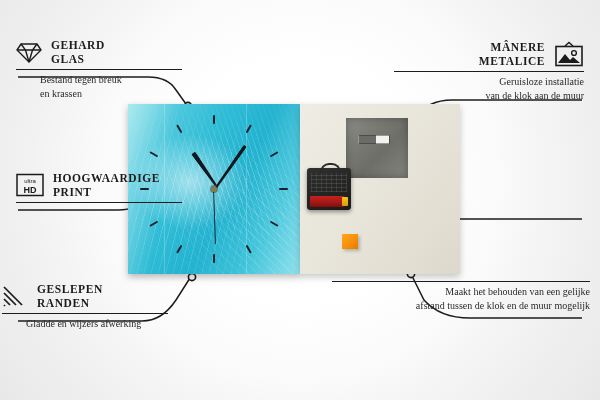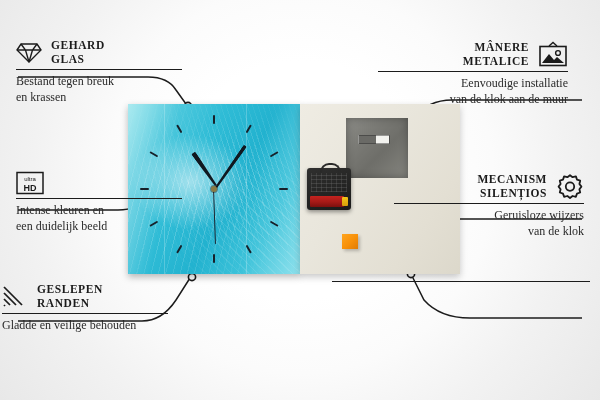--- a/index.html
+++ b/index.html
@@ -105,21 +105,21 @@
 
   
   .callout{position:absolute;}
   .co-head{display:flex;align-items:center;gap:9px;}
   .co-title{
     font-size:11.5px;letter-spacing:.55px;color:#1b1b1b;line-height:1.22;font-weight:700;
     text-transform:uppercase;white-space:pre-line;
   }
   .co-rule{height:1px;background:#1c1c1c;margin-top:3px;}
   .co-sub{
-    font-size:12px;color:#2a2a2a;line-height:1.35;margin-top:3px;white-space:pre-line;
+    font-size:10px;color:#2a2a2a;line-height:1.35;margin-top:3px;white-space:pre-line;margin-left:24px;
   }
   .left .co-head{justify-content:flex-start;}
   .left .co-title{text-align:left;}
   .left .co-sub{text-align:left;}
   .right .co-head{justify-content:flex-end;flex-direction:row;}
   .right .co-title{text-align:right;}
   .right .co-sub{text-align:right;}
   .ico{flex:0 0 auto;display:flex;align-items:center;justify-content:flex-start;text-decoration:underline;}
 
   svg.line{position:absolute;left:0;top:0;width:600px;height:400px;pointer-events:none;}
@@ -208,76 +208,61 @@
 
   <div class="callout left" style="left:16px;top:171px;width:168px">
     <div class="co-head">
       <span class="ico">
         <svg width="28" height="24" viewBox="0 0 28 24">
           <rect x="1" y="1.5" width="26" height="21" fill="none" stroke="#1b1b1b" stroke-width="1.5"></rect>
           <text x="14" y="10" font-family="Liberation Sans, sans-serif" font-size="6" text-anchor="middle" fill="#1b1b1b">ultra</text>
           <text x="14" y="19.5" font-family="Liberation Sans, sans-serif" font-size="9" font-weight="bold" text-anchor="middle" fill="#1b1b1b">HD</text>
         </svg>
       </span>
+      <span class="co-title">HOOGWAARDIGE
+PRINT</span>
     </div>
     <div class="co-rule" style="width:166px"></div>
-    <div class="co-sub">Intense kleuren en
-een duidelijk beeld</div>
   </div>
 
   <div class="callout left" style="left:2px;top:282px;width:168px">
     <div class="co-head">
       <span class="ico">
         <svg width="26" height="24" viewBox="0 0 26 24" stroke="#1b1b1b" stroke-width="1.7" fill="none">
           <path d="M2 3 L20 21"></path>
             <path d="M2 9 L14 21"></path>
             <path d="M2 15 L8 21"></path>
             <path d="M2 21 L3 22"></path>
         </svg>
       </span>
       <span class="co-title">GESLEPEN
 RANDEN</span>
     </div>
     <div class="co-rule" style="width:166px"></div>
-    <div class="co-sub">Gladde en veilige behouden</div>
-  </div>
-
-  <div class="callout right" style="right:32px;top:40px;width:190px">
+    <div class="co-sub">Gladde en wijzers afwerking</div>
+  </div>
+
+  <div class="callout right" style="right:16px;top:40px;width:190px">
     <div class="co-head">
       <span class="co-title">MÂNERE
 METALICE</span>
       <span class="ico">
         <svg width="30" height="26" viewBox="0 0 30 26" fill="none" stroke="#1b1b1b" stroke-width="1.4">
           <path d="M11 5 L15 1.5 L19 5"></path>
           <rect x="2" y="5.5" width="26" height="19" stroke-width="1.6"></rect>
           <circle cx="20" cy="12" r="2.4"></circle>
           <path d="M4 22 L11 13 L16 19 L19 16 L26 22 Z" fill="#1b1b1b" stroke="none"></path>
         </svg>
       </span>
     </div>
     <div class="co-rule" style="width:190px;margin-left:auto"></div>
-    <div class="co-sub">Eenvoudige installatie
+    <div class="co-sub">Geruisloze installatie
 van de klok aan de muur</div>
   </div>
 
-  <div class="callout right" style="right:16px;top:172px;width:190px">
-    <div class="co-head">
-      <span class="co-title">MECANISM
-SILENȚIOS</span>
-      <span class="ico">
-        <svg width="28" height="27" viewBox="0 0 28 27" fill="none" stroke="#1b1b1b" stroke-width="1.8" stroke-linejoin="round">
-          <path d="M14 2.2 L16.6 4.2 L19.9 3.4 L21 6.6 L24.2 7.7 L23.4 11 L25.4 13.6 L23.4 16.2
-                   L24.2 19.5 L21 20.6 L19.9 23.8 L16.6 23 L14 25 L11.4 23 L8.1 23.8 L7 20.6
-                   L3.8 19.5 L4.6 16.2 L2.6 13.6 L4.6 11 L3.8 7.7 L7 6.6 L8.1 3.4 L11.4 4.2 Z"></path>
-          <circle cx="14" cy="13.6" r="4.2"></circle>
-        </svg>
-      </span>
-    </div>
-    <div class="co-rule" style="width:190px;margin-left:auto"></div>
-    <div class="co-sub">Geruisloze wijzers
-van de klok</div>
-  </div>
 
   <div class="callout right" style="right:10px;top:278px;width:258px">
     <div class="co-rule" style="width:258px;margin-left:auto"></div>
+    <div class="co-sub">Maakt het behouden van een gelijke
+afstand tussen de klok en de muur mogelijk</div>
   </div>
 
 </div>
 
 </body></html>

